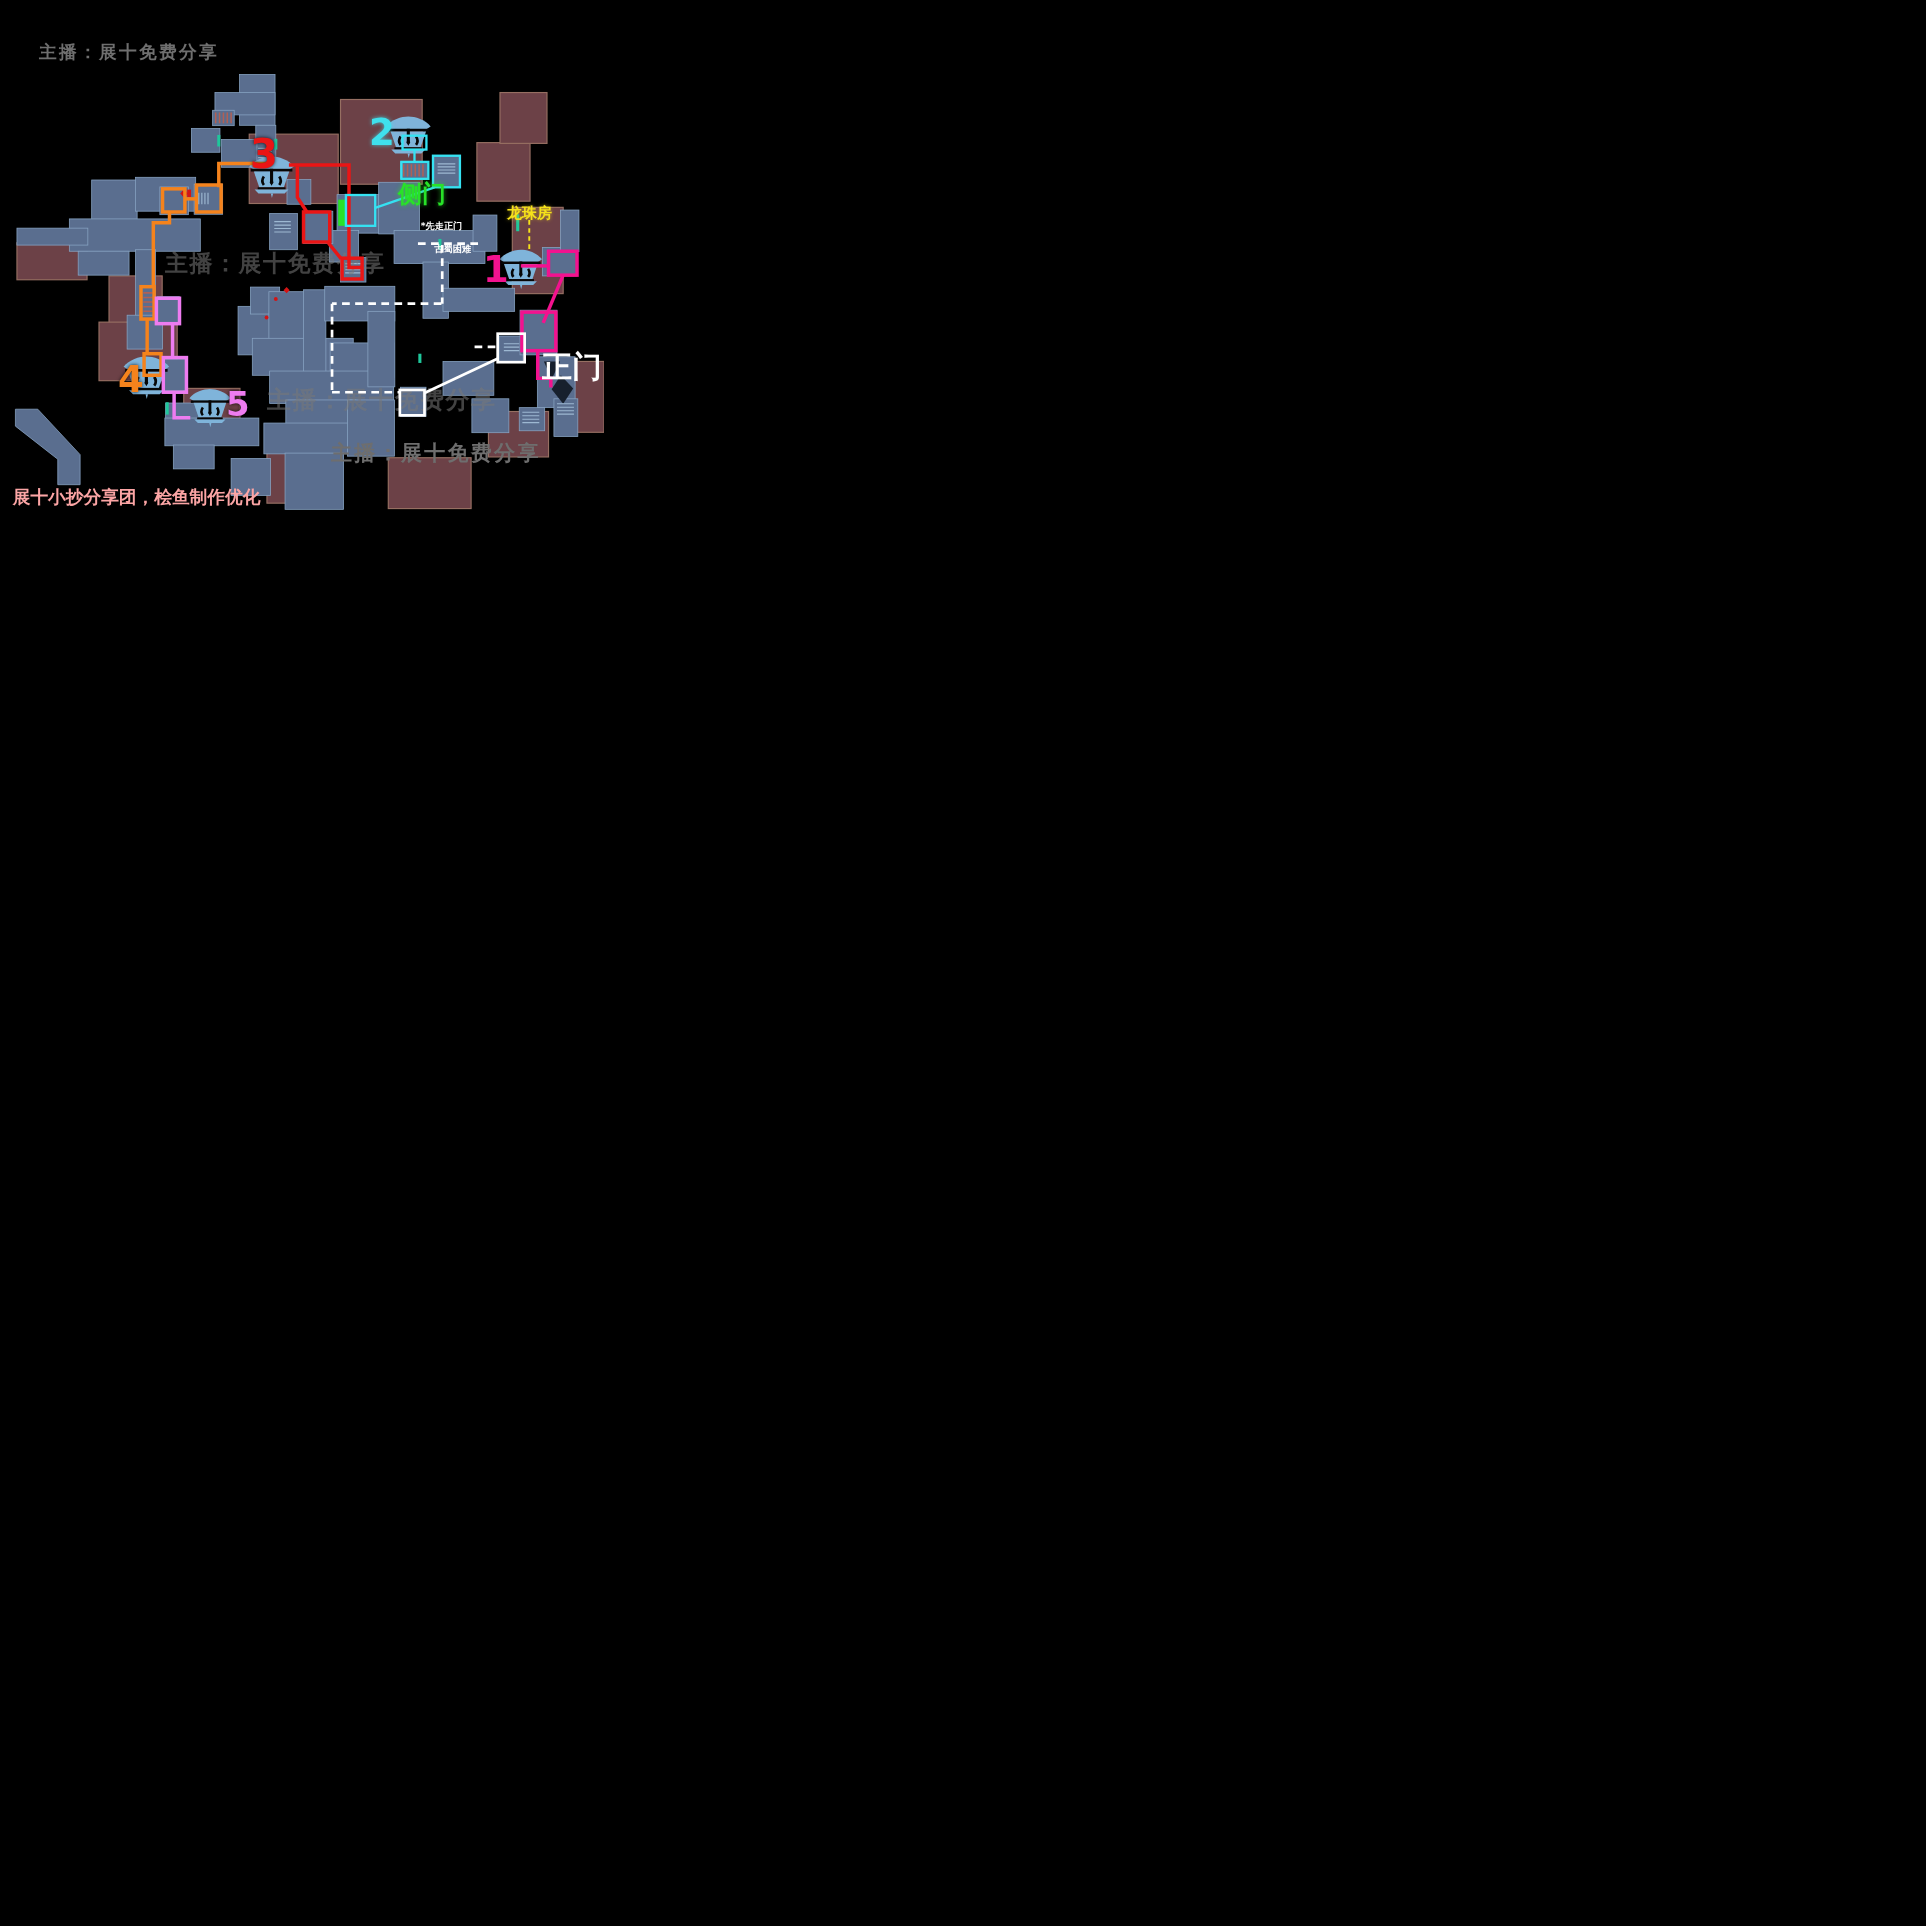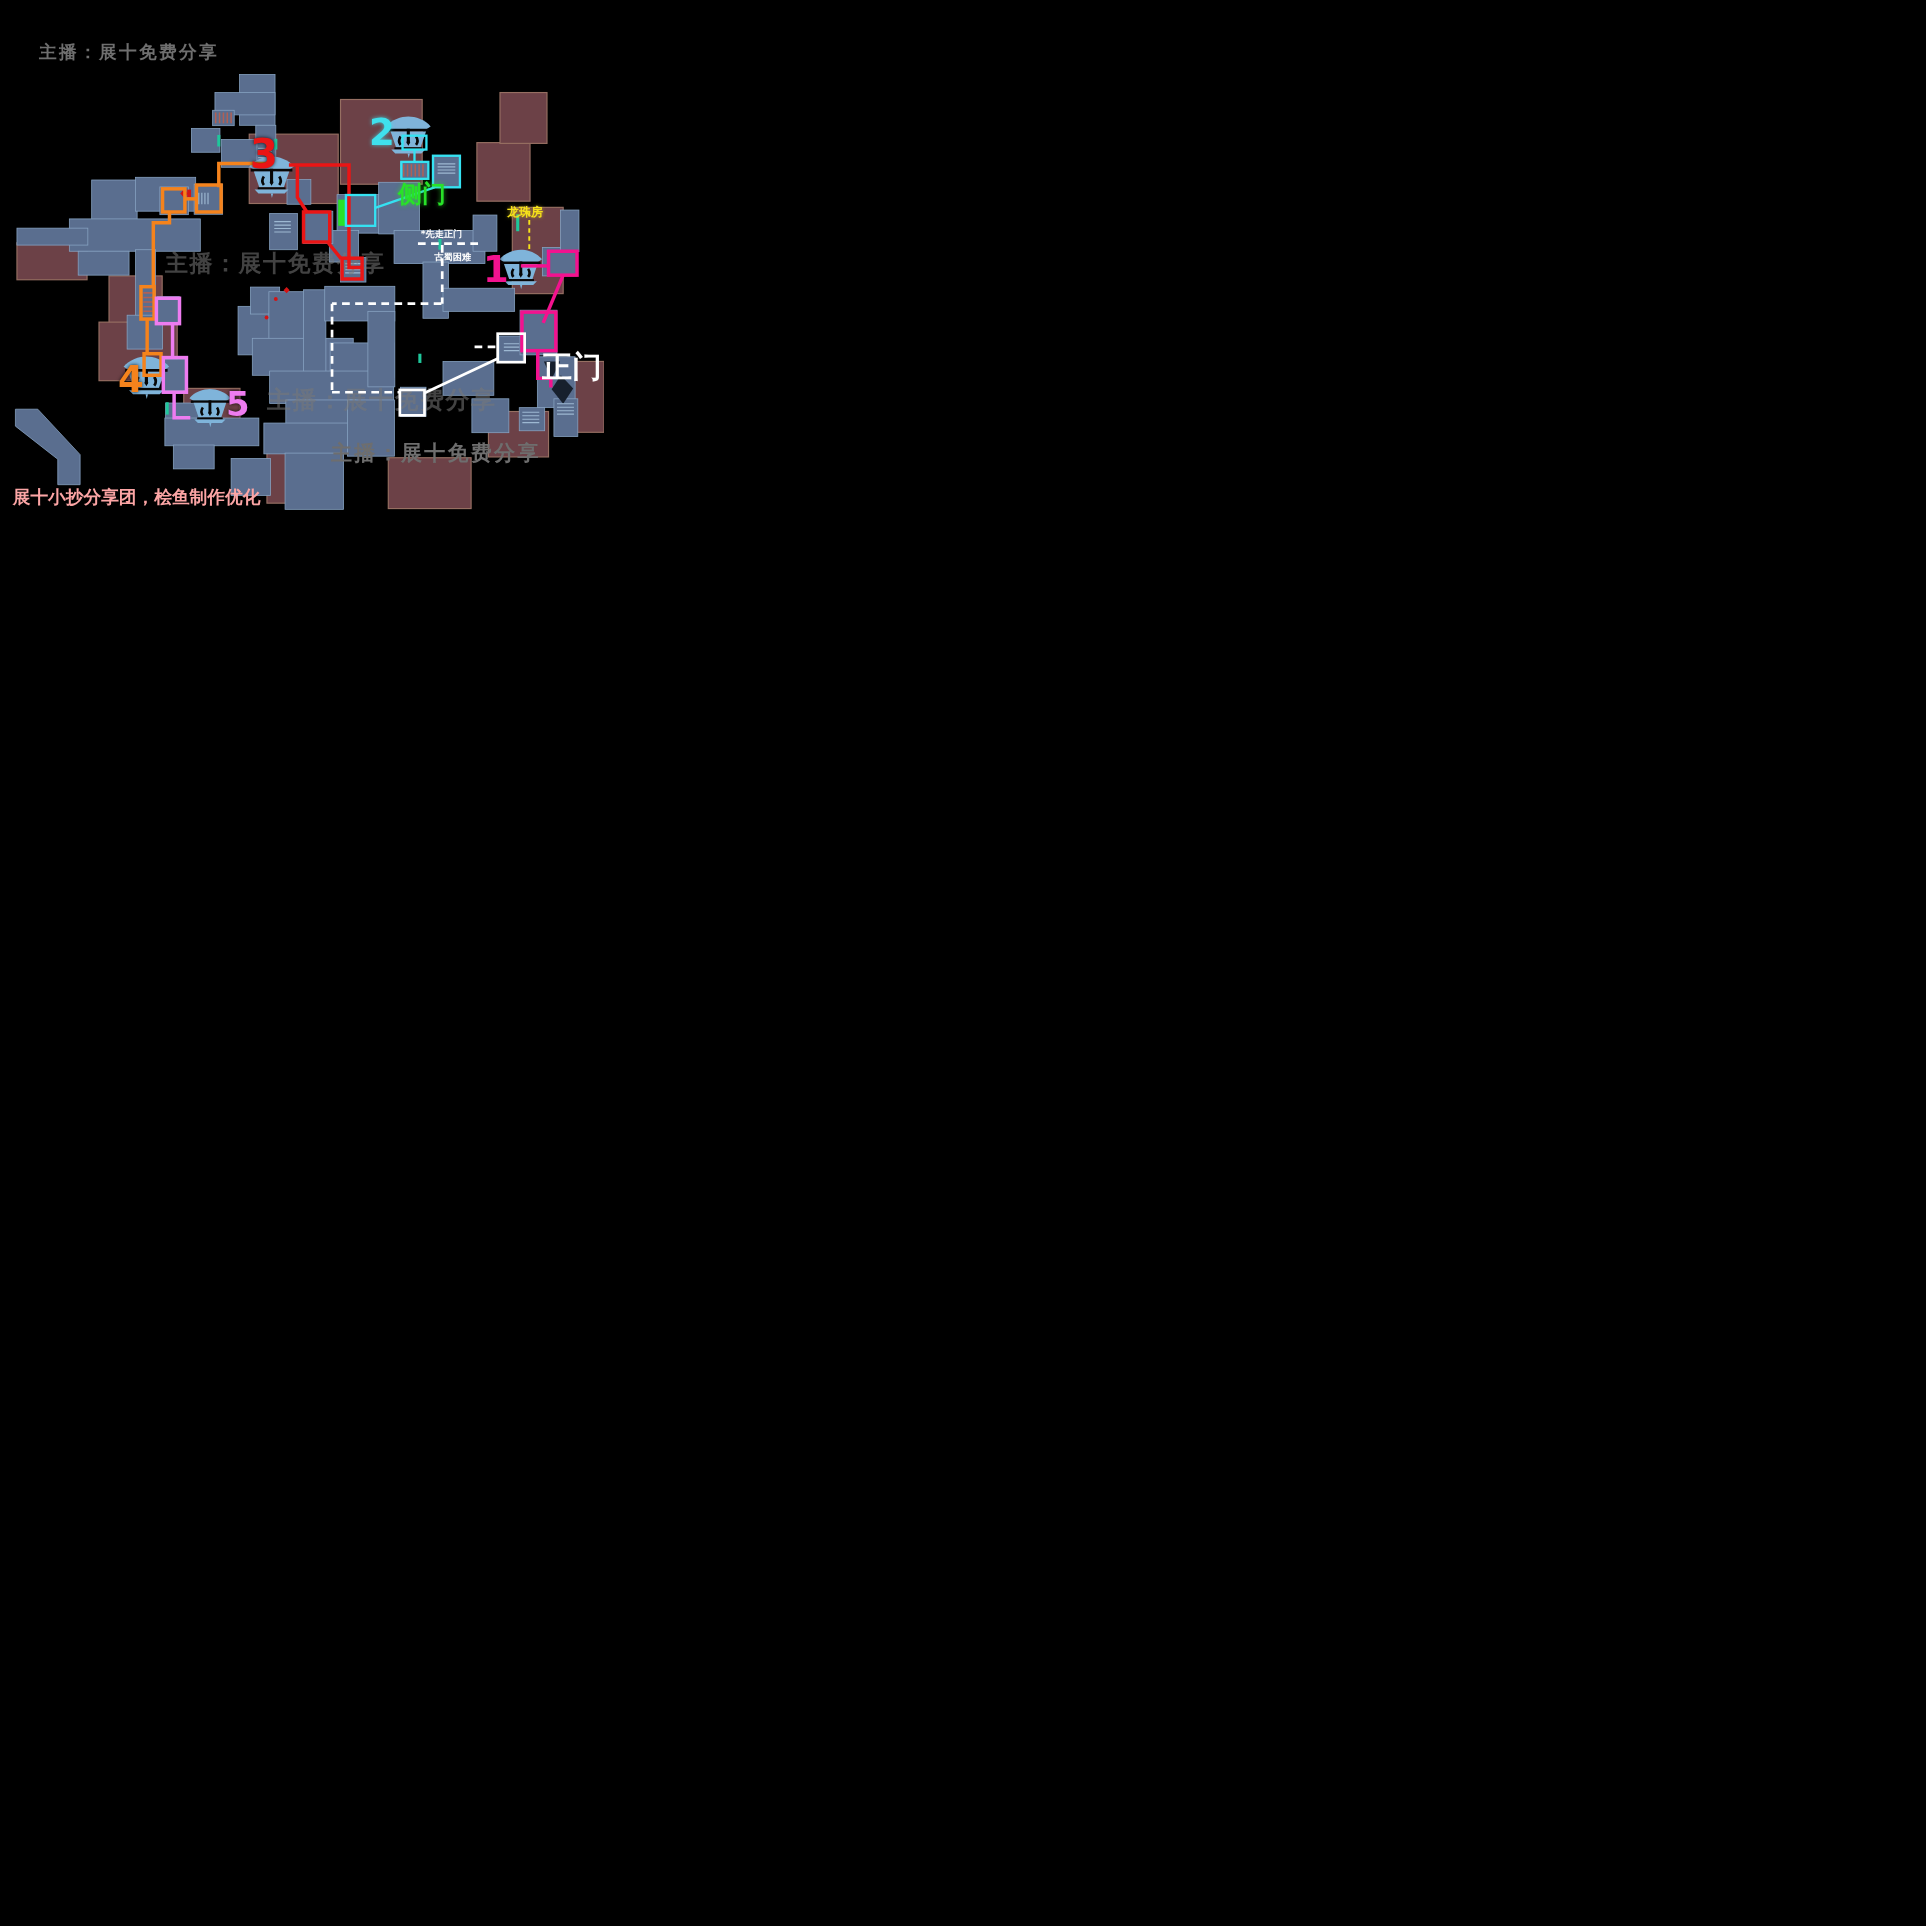--- a/index.html
+++ b/index.html
@@ -18,23 +18,23 @@
   #wm-bottom{left:331px;top:442px;font-size:21px;letter-spacing:2.3px;color:#6e6e6e;}
   #footer-text{left:12.7px;top:488px;font-size:17.7px;color:#fca5a5;font-weight:900;}
   .num{font-weight:900;text-shadow:0 0 3.9px rgba(0,0,0,.8);}
   #num-3{left:250px;top:133px;font-size:40px;}
   #num-2{left:369px;top:114px;font-size:37px;text-shadow:0 0 4.6px rgba(64,224,236,.8);}
   #num-1{left:483px;top:251px;font-size:37px;}
   #num-4{left:118px;top:361px;font-size:37px;}
   #num-5{left:226px;top:387px;font-size:34px;}
   #side-door{left:398px;top:182px;font-size:24px;font-weight:900;
              text-shadow:0 0 5.4px rgba(40,226,40,.7);}
-  #side-door-note{left:401px;top:228px;width:81px;text-align:center;font-size:9.2px;
+  #side-door-note{left:401px;top:220px;width:81px;text-align:center;font-size:9.2px;
                   font-weight:900;line-height:1.25;color:#fff;}
-  #dragon-room{left:507px;top:205px;width:20px;font-size:12px;font-weight:900;
+  #dragon-room{left:507px;top:205px;width:20px;font-size:15px;font-weight:900;
                line-height:1.18;word-break:break-all;text-shadow:0 0 3.9px rgba(245,225,26,.6);}
   #main-gate{left:542px;top:351px;font-size:30px;font-weight:900;color:#fff;}
 </style>
 </head>
 <body>
 
 <div id="stage">
 
   <svg id="map-svg" width="604" height="521" viewBox="0 0 1568 1352">
     <g fill="#6c4147" stroke="#966f62" stroke-width="3">

